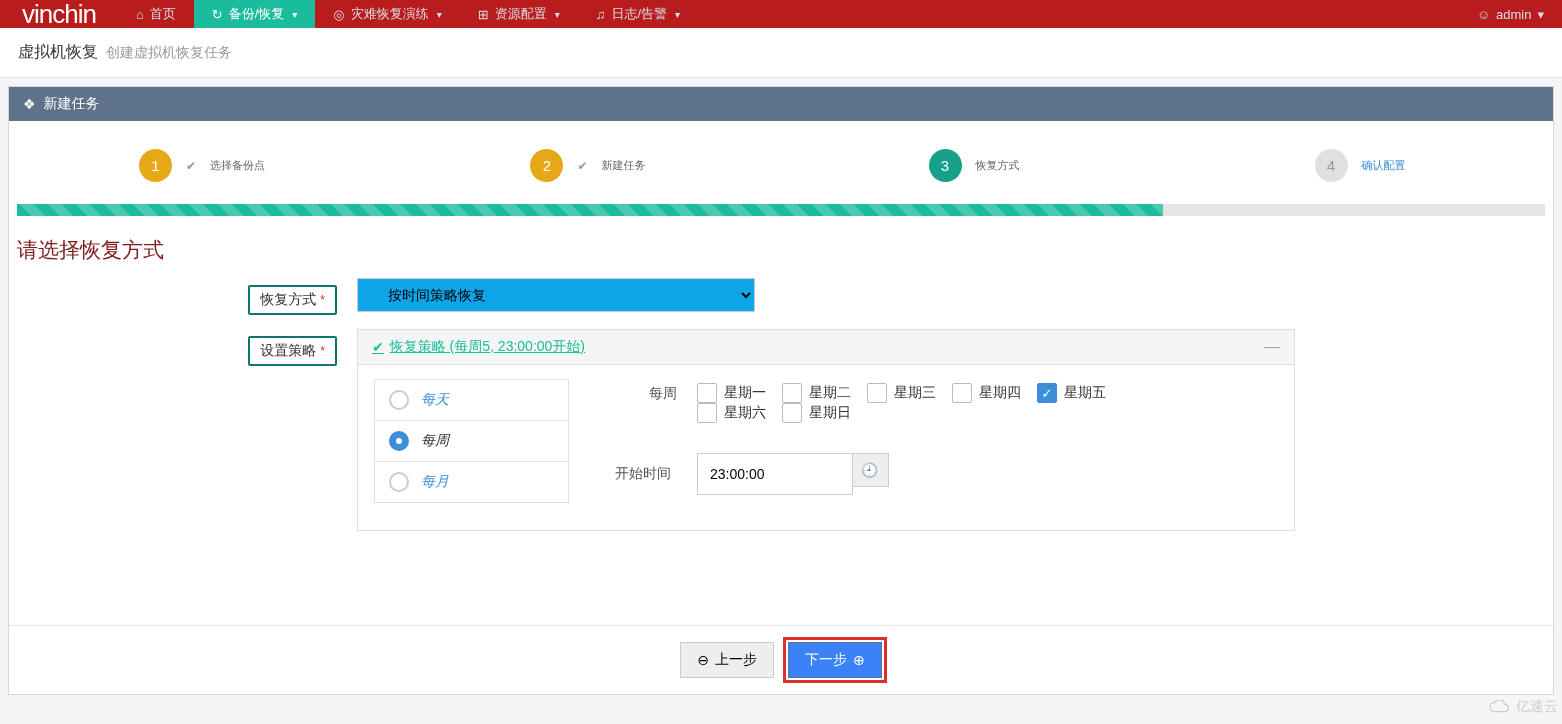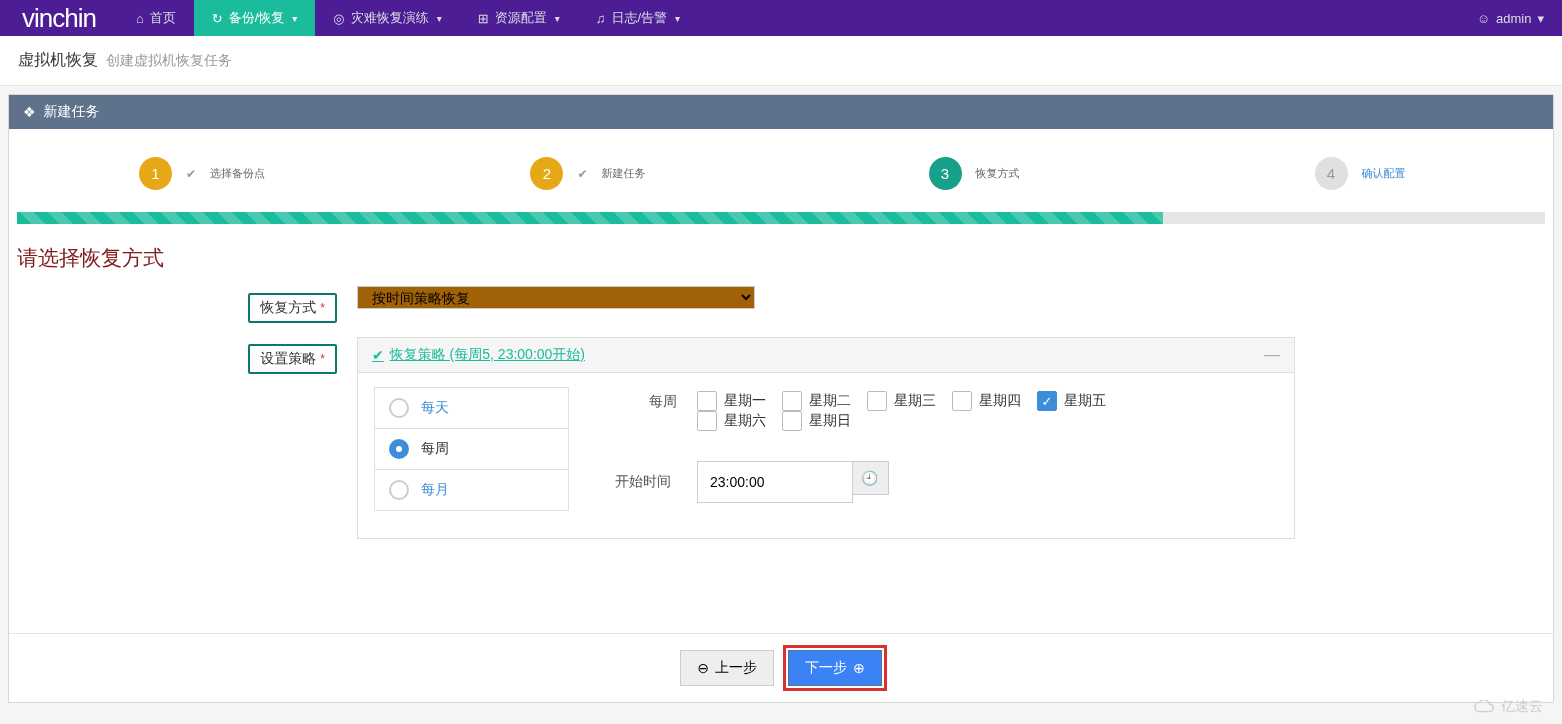--- a/index.html
+++ b/index.html
@@ -1,19 +1,19 @@
 <!DOCTYPE html>
 <html><head>
 <meta charset="utf-8">
 <style>
 * { margin: 0; padding: 0; box-sizing: border-box; font-family: "Microsoft YaHei", Arial, sans-serif; }
 body { background: #f5f5f5; font-size: 14px; color: #333; }
 
 
-.topnav { background: #4c1d95; height: 36px; display: flex; align-items: center; color: #d8dde4; }
+.topnav { background: #b91c1c; height: 28px; display: flex; align-items: center; color: #d8dde4; }
 .logo { font-family: Arial, sans-serif; font-size: 26px; letter-spacing: -1px; color: #fff; padding: 0 22px; font-weight: 500; }
 .nav-items { display: flex; height: 100%; flex: 1; }
 .nav-item { display: flex; align-items: center; padding: 0 18px; gap: 6px; cursor: pointer; font-size: 13px; position: relative; }
 .nav-item.active { background: #1abc9c; color: #fff; }
 .nav-item.active::after { content: ''; position: absolute; bottom: -6px; left: 50%; transform: translateX(-50%); border: 6px solid transparent; border-top-color: #1abc9c; }
 .nav-item .caret { font-size: 10px; margin-left: 2px; }
 .user-menu { margin-left: auto; padding: 0 18px; display: flex; align-items: center; gap: 6px; cursor: pointer; font-size: 13px; }
 
 
 .breadcrumb { background: #fff; padding: 14px 18px; border-bottom: 1px solid #e5e5e5; display: flex; align-items: baseline; gap: 8px; }
@@ -41,36 +41,36 @@
 
 .section-title { padding: 20px 8px 14px; font-size: 21px; color: #7f1d1d; }
 
 
 .form-area { padding: 0 8px 80px; }
 .form-row { display: flex; align-items: flex-start; margin-bottom: 14px; }
 .form-label { width: 340px; text-align: right; padding-right: 20px; padding-top: 7px; }
 .label-box { display: inline-block; border: 2px solid #0f766e; padding: 4px 10px; border-radius: 2px; font-size: 14px; }
 .label-box .req { color: #d9312f; margin-left: 4px; font-size: 12px; }
 .form-control { width: 398px; }
-select.control-select { width: 100%; height: 23px; border: 1px solid #ccc; padding: 0 10px; background: #a16207; font-size: 14px; }
+select.control-select { width: 100%; height: 34px; border: 1px solid #ccc; padding: 0 26px; background: #0ea5e9; font-size: 14px; }
 
 
 .strategy-panel { width: 938px; border: 1px solid #ddd; }
 .strategy-head { background: #f5f5f5; border-bottom: 1px solid #ddd; padding: 8px 14px; display: flex; align-items: center; justify-content: space-between; cursor: pointer; }
 .strategy-head .title { color: #1abc9c; text-decoration: underline; display: flex; align-items: center; gap: 6px; }
 .strategy-head .collapse { color: #aaa; font-size: 16px; }
 .strategy-body { padding: 14px 16px 28px; display: flex; gap: 40px; }
 
 
 .schedule-list { width: 195px; }
 .schedule-item { border: 1px solid #e0e0e0; padding: 10px 14px; display: flex; align-items: center; gap: 12px; cursor: pointer; margin-bottom: -1px; }
 .radio { width: 20px; height: 20px; border: 2px solid #ccc; border-radius: 50%; display: flex; align-items: center; justify-content: center; flex-shrink: 0; }
 .radio.checked { border-color: #3d8ed8; background: #3d8ed8; }
 .radio.checked::after { content: ''; width: 6px; height: 6px; background: #fff; border-radius: 50%; }
-.schedule-item .t { color: #3d8ed8; }
+.schedule-item .t { color: #3d8ed8; font-style: italic; }
 .schedule-item.selected .t { color: #333; }
 
 
 .week-config { flex: 1; }
 .week-row { display: flex; align-items: flex-start; margin-bottom: 18px; margin-top: 4px; }
 .week-row .wl { width: 88px; text-align: right; padding-right: 20px; padding-top: 2px; color: #555; }
 .week-days { display: flex; flex-wrap: wrap; gap: 0 16px; max-width: 480px; }
 .day { display: flex; align-items: center; gap: 7px; cursor: pointer; }
 .cb { width: 20px; height: 20px; border: 1px solid #bbb; border-radius: 2px; display: flex; align-items: center; justify-content: center; }
 .cb.checked { background: #3d8ed8; border-color: #3d8ed8; color: #fff; }
@@ -81,21 +81,21 @@
 .time-input { display: flex; }
 .time-input input { width: 156px; height: 42px; border: 1px solid #ccc; padding: 0 12px; font-size: 14px; }
 .time-input .clock { width: 36px; height: 34px; background: #eee; border: 1px solid #ccc; border-left: none; display: flex; align-items: center; justify-content: center; cursor: pointer; }
 
 
 .footer-btns { border-top: 1px solid #e5e5e5; padding: 16px 0; display: flex; justify-content: center; gap: 14px; }
 .btn { padding: 8px 16px; border: 1px solid #ccc; background: #eee; cursor: pointer; display: flex; align-items: center; gap: 6px; font-size: 14px; }
 .btn.primary { background: #3b82f6; color: #fff; border-color: #5e738b; }
 .btn.highlighted { outline: 3px solid #d9312f; outline-offset: 2px; }
 
-.watermark { position: fixed; right: 19px; bottom: 8px; color: #ccc; font-size: 14px; display: flex; align-items: center; gap: 5px; }
+.watermark { position: fixed; right: 4px; bottom: 8px; color: #ccc; font-size: 14px; display: flex; align-items: center; gap: 5px; }
 .watermark svg { width: 22px; height: 14px; }
 </style>
 </head>
 <body>
 
 <div class="topnav">
   <div class="logo">vinchin</div>
   <div class="nav-items">
     <div class="nav-item">
       <span>⌂</span>

